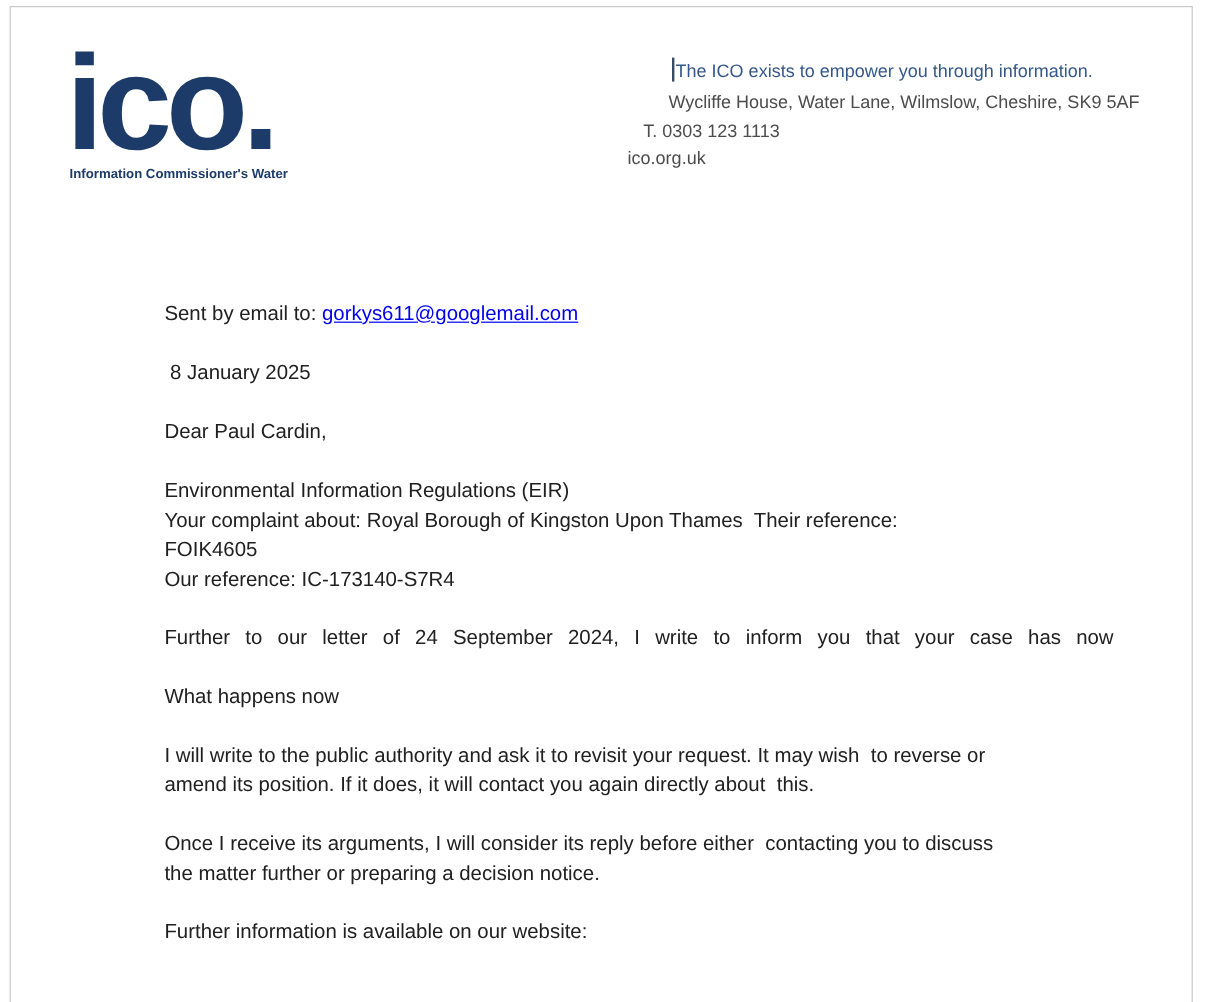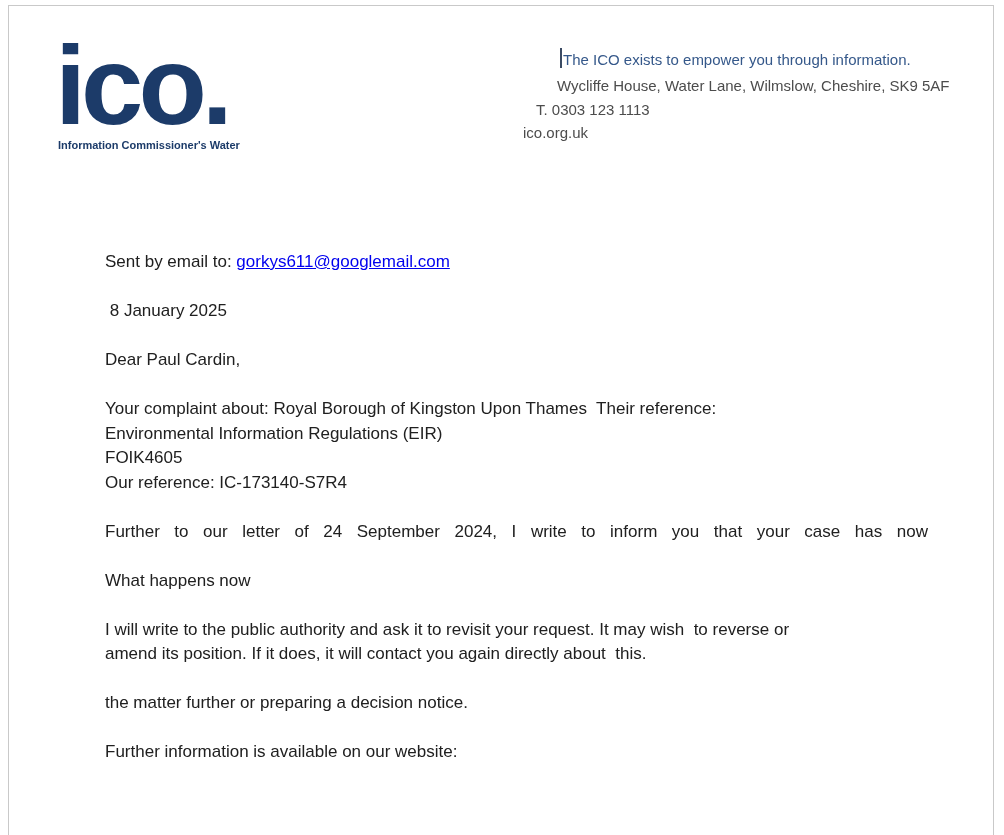--- a/index.html
+++ b/index.html
@@ -71,20 +71,21 @@
     left: 105px;
     top: 250px;
     width: 823px;
     font-size: 17px;
     line-height: 24.5px;
     color: var(--body-text, #202020);
   }
   .line {
     white-space: pre;
     min-height: 24.5px;
+    margin-left: 32px;
   }
   .line.just {
     white-space: normal;
     text-align: justify;
     text-align-last: justify;
   }
   .gap { height: 24.5px; }
   a.email-link {
     color: var(--link-blue, #0000ee);
     text-decoration: underline;
@@ -111,33 +112,34 @@
 
   <div class="line"><span>Sent by email to: </span><a class="email-link">gorkys611@googlemail.com</a></div>
   <div class="gap"></div>
 
   <div class="line"> 8 January 2025</div>
   <div class="gap"></div>
 
   <div class="line">Dear Paul Cardin,</div>
   <div class="gap"></div>
 
+  <div class="line">Environmental Information Regulations (EIR)</div>
   <div class="line">Your complaint about: Royal Borough of Kingston Upon Thames  Their reference:</div>
-  <div class="line">Environmental Information Regulations (EIR)</div>
   <div class="line">FOIK4605</div>
   <div class="line">Our reference: IC-173140-S7R4</div>
   <div class="gap"></div>
 
   <div class="line just">Further to our letter of 24 September 2024, I write to inform you that your case has now</div>
   <div class="gap"></div>
 
   <div class="line">What happens now</div>
   <div class="gap"></div>
 
   <div class="line">I will write to the public authority and ask it to revisit your request. It may wish  to reverse or</div>
   <div class="line">amend its position. If it does, it will contact you again directly about  this.</div>
   <div class="gap"></div>
 
+  <div class="line">Once I receive its arguments, I will consider its reply before either  contacting you to discuss</div>
   <div class="line">the matter further or preparing a decision notice.</div>
   <div class="gap"></div>
 
   <div class="line">Further information is available on our website:</div>
 </div>
 
 </body></html>

